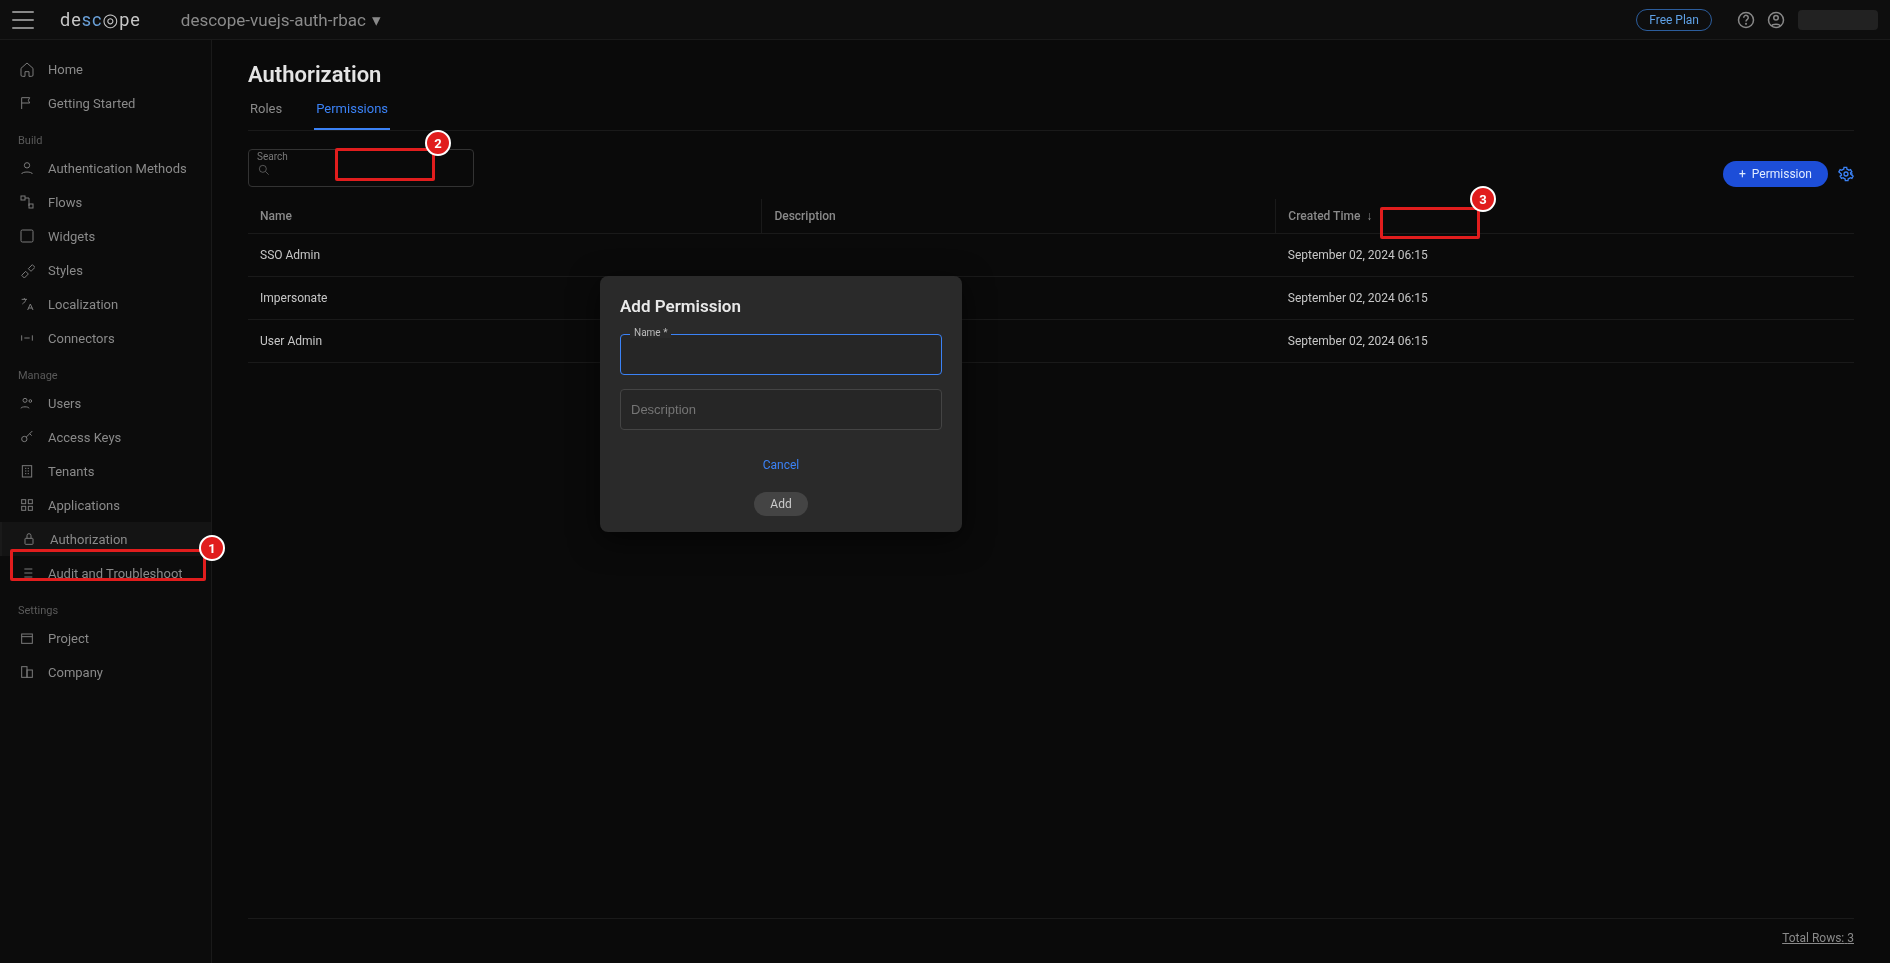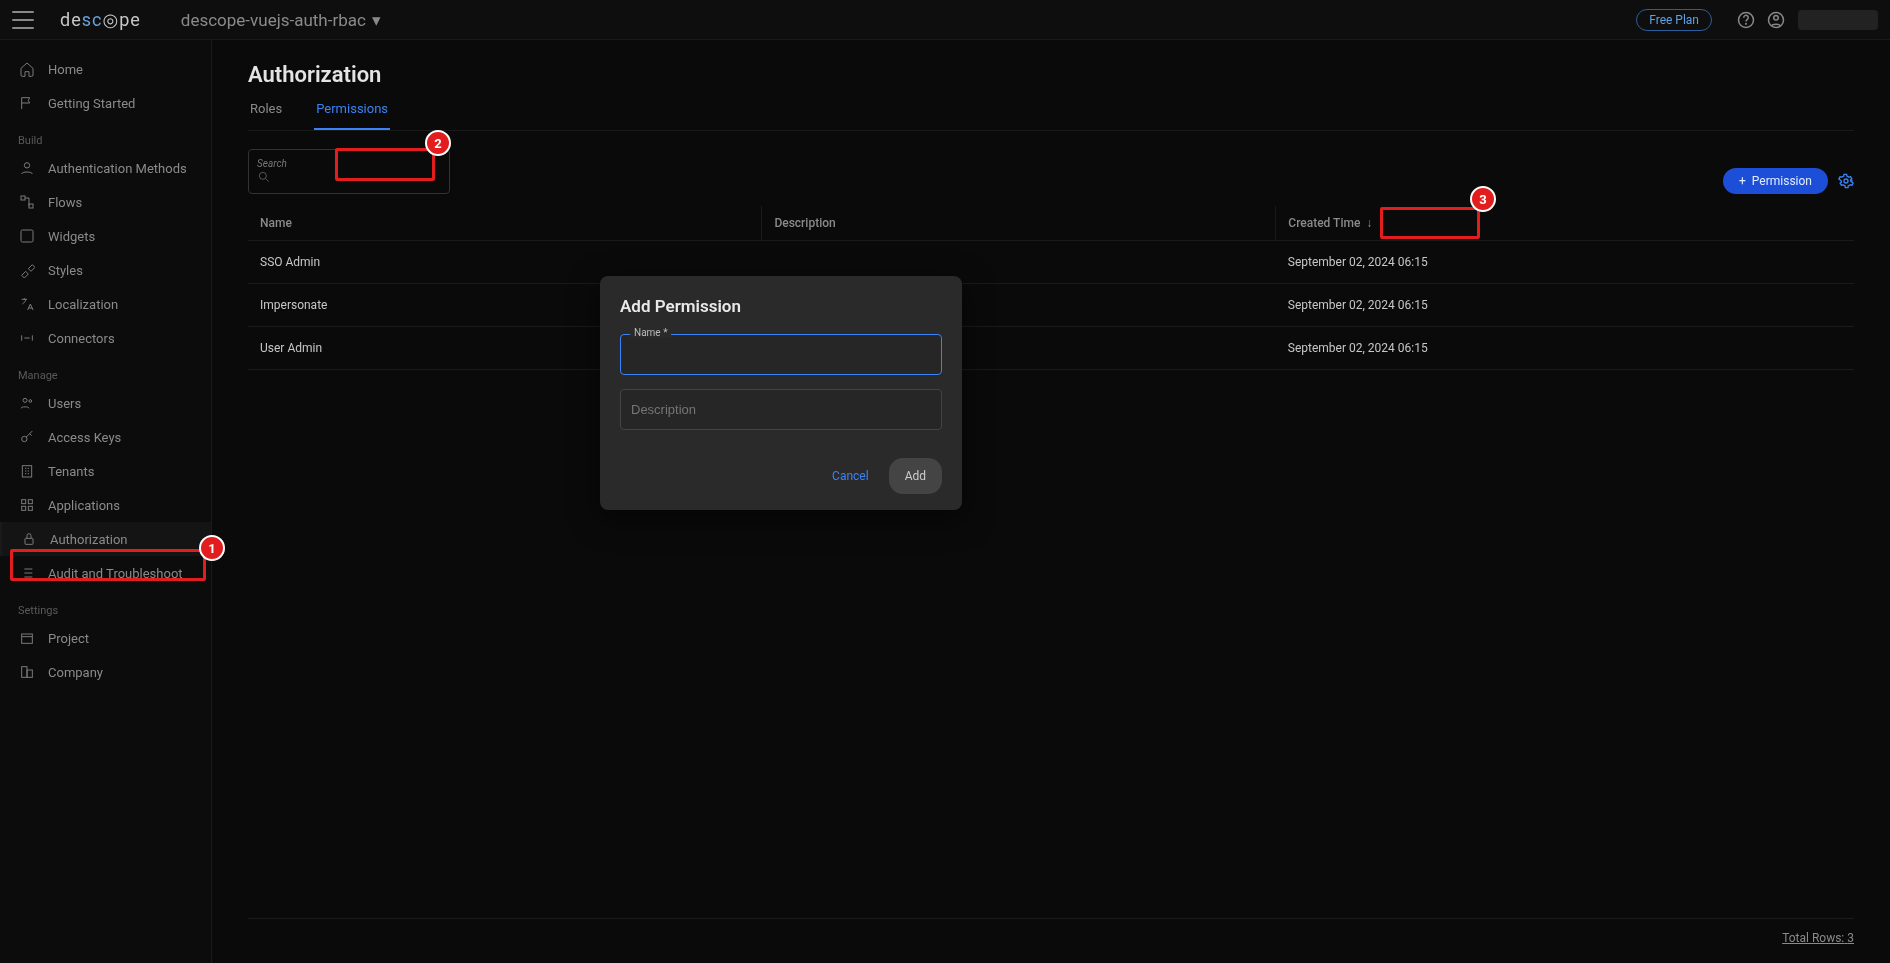--- a/index.html
+++ b/index.html
@@ -60,22 +60,22 @@
   .content { flex:1; padding: 22px 36px; position:relative; }
   .page-title { color:#e4e4e4; font-size:22px; font-weight:600; margin-bottom:4px;}
   .page-sub { color:#8a8a8a; font-size:12px; margin-bottom:20px;}
   .page-sub a { color:#3b82f6; text-decoration:none; }
   .tabs { display:flex; gap:30px; border-bottom:1px solid #1a1a1a; margin-bottom:18px;}
   .tab { padding:10px 2px 12px; color:#8a8a8a; cursor:pointer; font-size:13px;}
   .tab.active { color:#3b82f6; border-bottom:2px solid #3b82f6; }
 
   .toolbar { display:flex; align-items:flex-end; justify-content:space-between; margin-bottom:12px;}
   .searchbox {
-    width:202px; border:1px solid #333; border-radius:4px;
-    padding:7px 8px 6px; position:relative;font-style:italic;
+    width:226px; border:1px solid #333; border-radius:4px;
+    padding:0 8px 6px; position:relative;
   }
   .searchbox label { font-size:10px; color:#777; position:relative; top:-2px;}
   .searchbox .sline { display:flex; align-items:center; gap:6px; margin-top:-2px;}
   .searchbox .sline svg { width:14px; height:14px; stroke:#888; fill:none;}
   .btn-perm {
     background:#1d4ed8; color:#e0ecff; border-radius:18px;
     padding:6px 16px; display:flex; align-items:center; gap:6px; font-size:12px; cursor:pointer;
   }
   .gearbtn { margin-left:10px; color:#3b82f6; cursor:pointer; display:inline-flex; align-items:center;}
   .toolbar-right { display:flex; align-items:center;}
@@ -103,23 +103,23 @@
   .field { position:relative; margin-bottom:14px;}
   .field input {
     width:100%; background:#262626; border:1px solid #3b82f6; border-radius:4px;
     padding:12px 10px; color:#e0e0e0; font-size:13px; outline:none;
   }
   .field.desc input { border:1px solid #444; }
   .field .flabel {
     position:absolute; left:10px; top:-7px; background:#2a2a2a; padding:0 4px;
     font-size:10px; color:#bbb;
   }
-  .modal-actions { display:flex; justify-content:flex-end; gap:20px; margin-top:28px; align-items:center;}
+  .modal-actions { display:flex; justify-content:flex-end; gap:20px; margin-top:28px; align-items:center;flex-direction:column;}
   .btn-cancel { color:#3b82f6; font-size:12px; cursor:pointer;}
-  .btn-add { background:#444; color:#ccc; padding:11px 16px; border-radius:14px; font-size:12px; cursor:pointer;}
+  .btn-add { background:#444; color:#ccc; padding:5px 16px; border-radius:14px; font-size:12px; cursor:pointer;}
 
   
   .callout-box {
     position:absolute; border:3px solid #e11d1d; border-radius:2px; pointer-events:none;
   }
   .callout-num {
     position:absolute; width:26px; height:26px; background:#e11d1d; border:2px solid #fff;
     border-radius:50%; color:#fff; font-weight:700; font-size:13px;
     display:flex; align-items:center; justify-content:center; pointer-events:none;
   }

